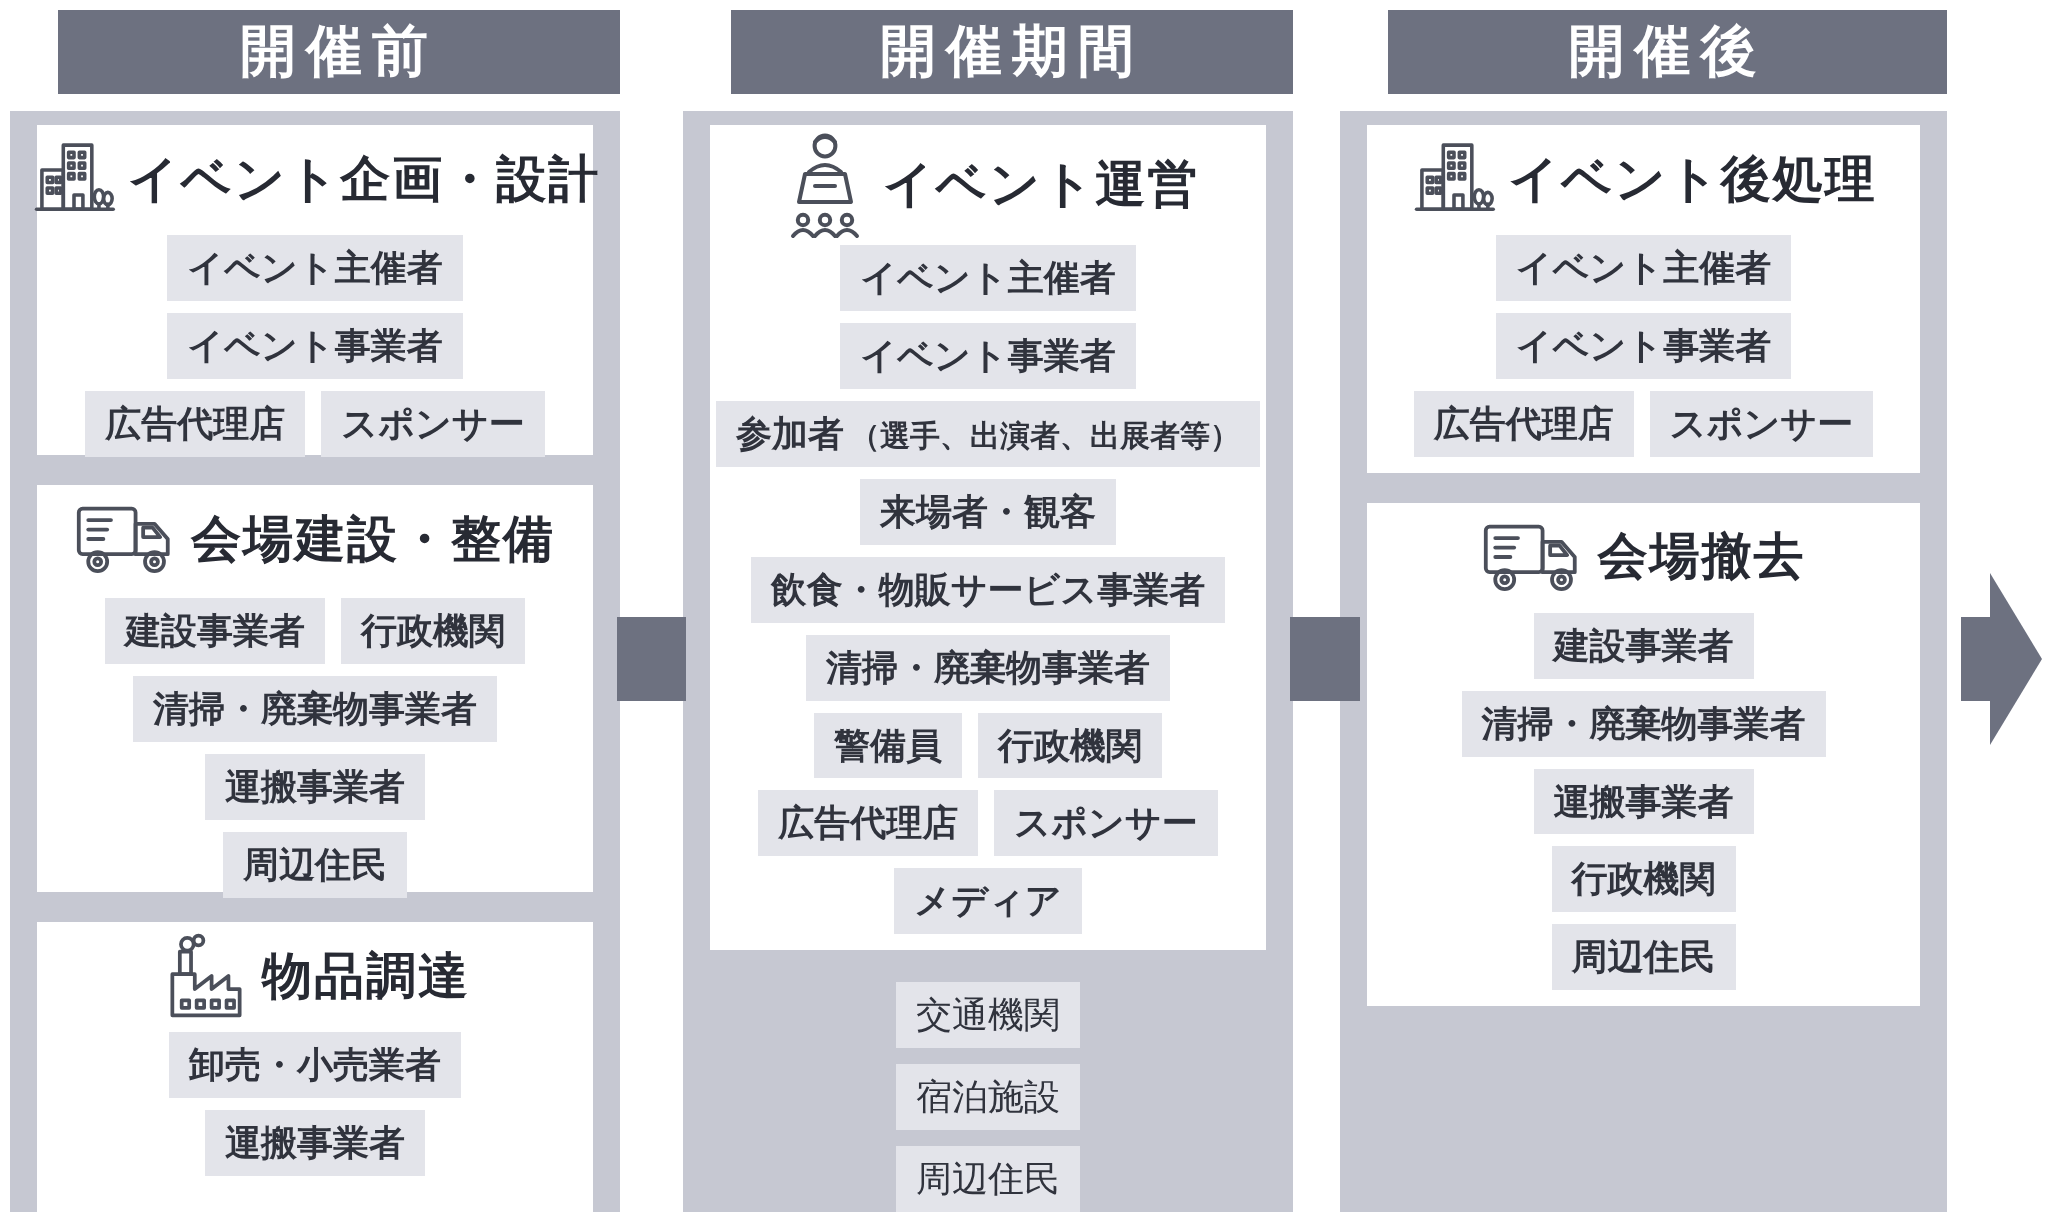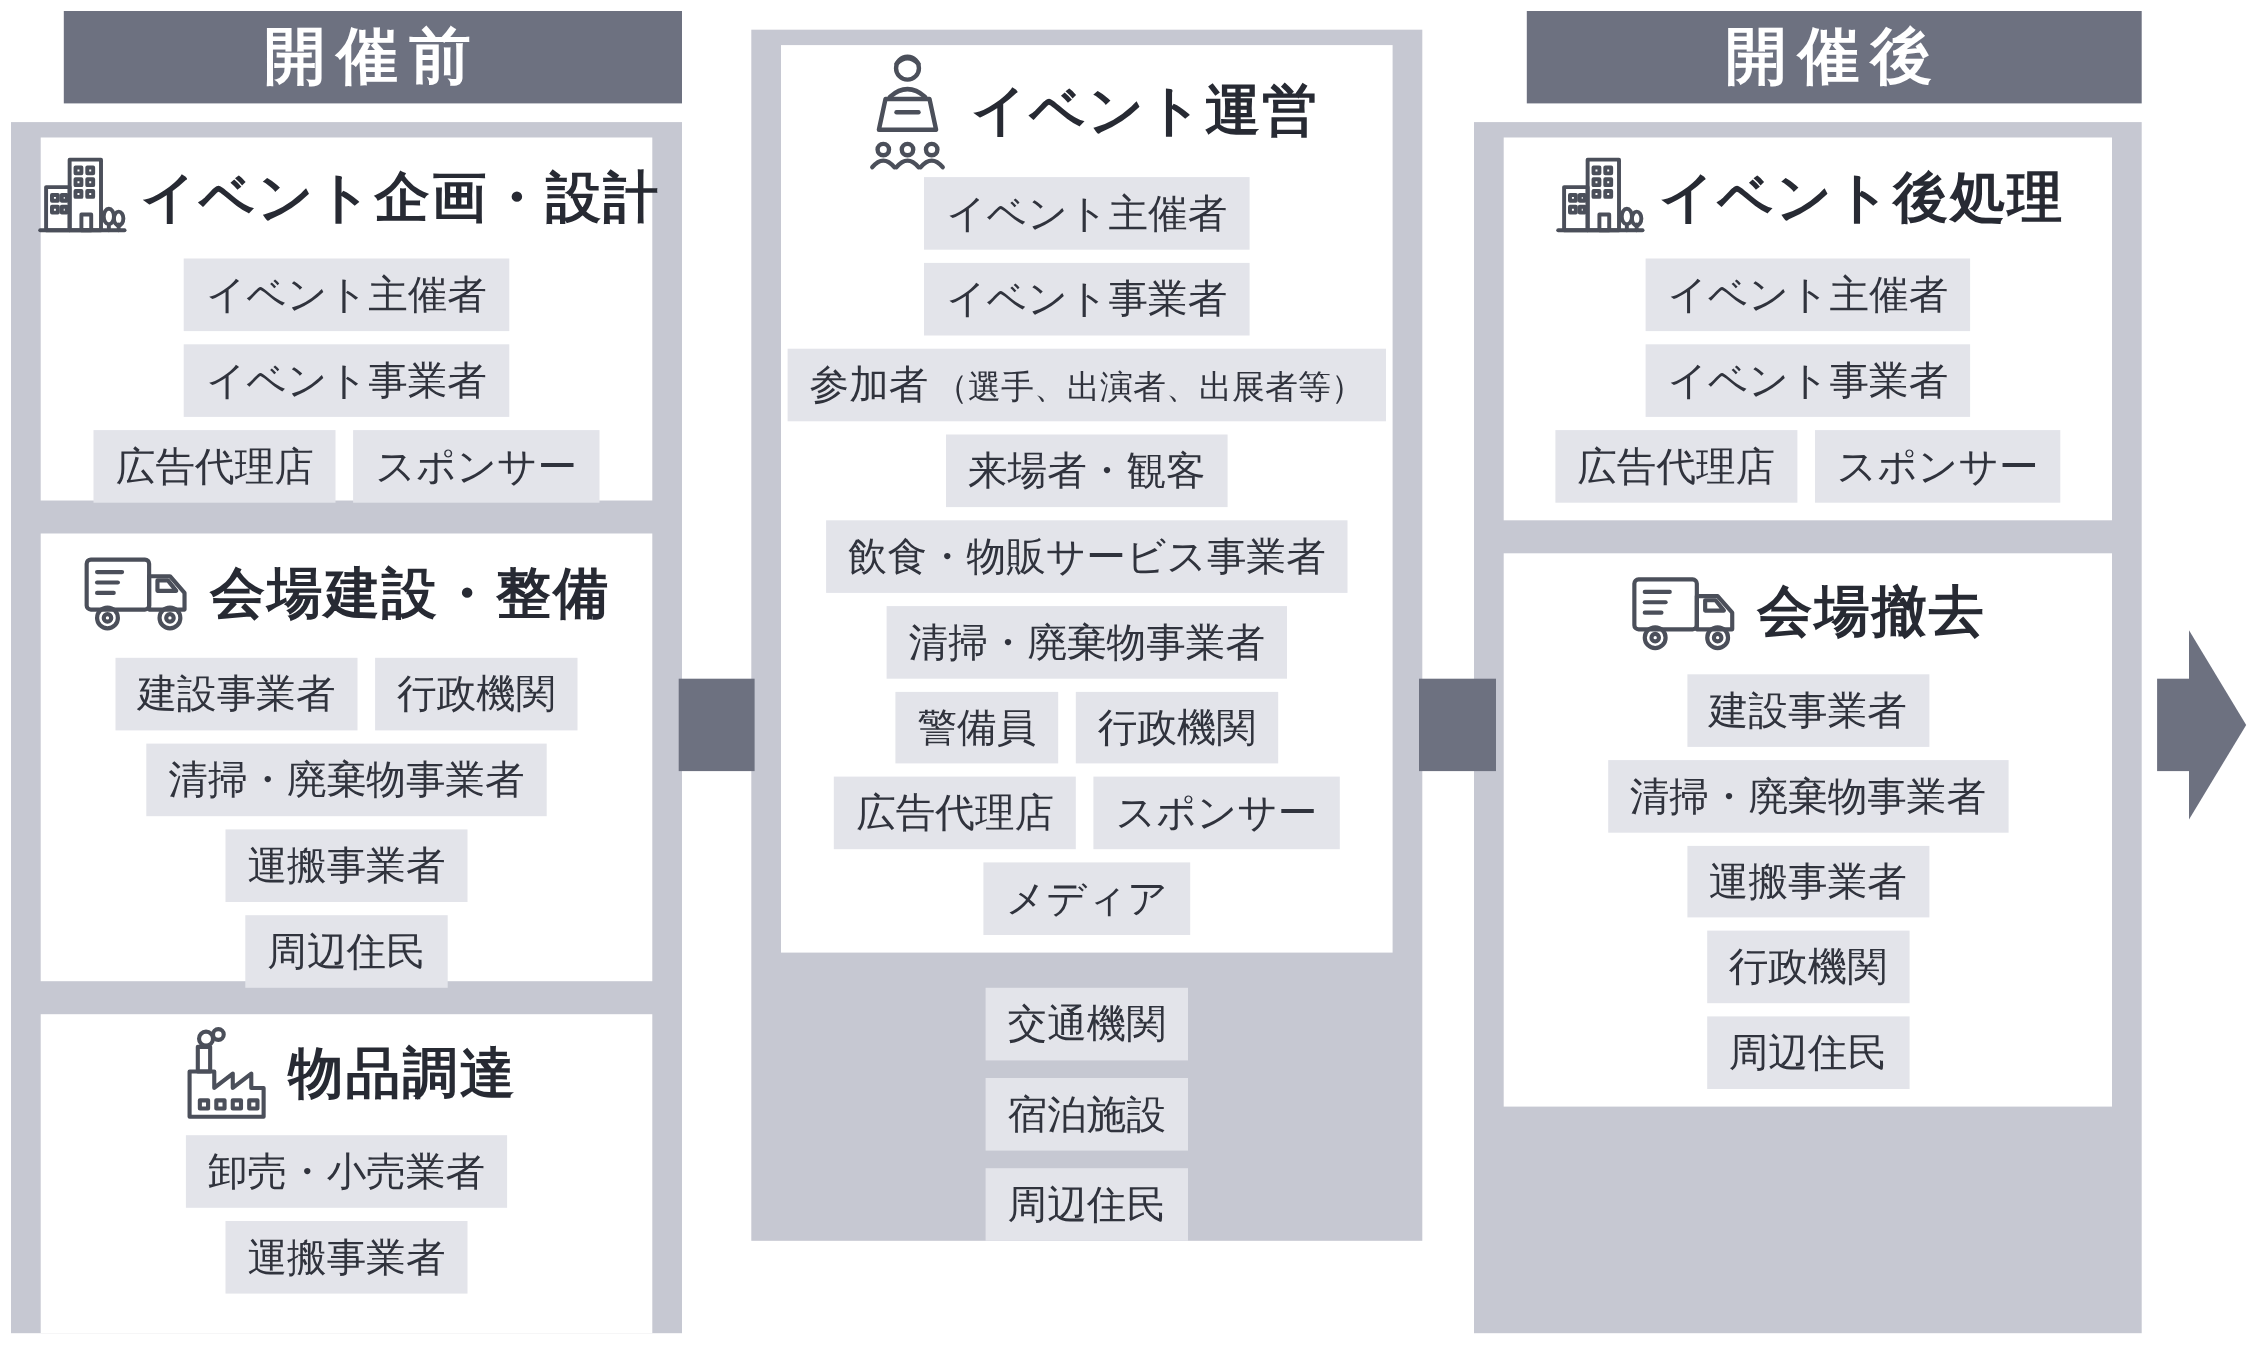--- a/index.html
+++ b/index.html
@@ -32,21 +32,21 @@
     display:flex;flex-direction:column;align-items:center;gap:12px;
   }
   .card.first{margin-top:14px;}
   .h315{min-height:315px;} .h400{min-height:400px;gap:15px;} .h290{min-height:290px;}
   .h795{min-height:795px;} .h484{min-height:484px;}
 
   .card-head{display:flex;align-items:center;justify-content:center;gap:10px;min-height:88px;}
   .card-title{font-size:50px;font-weight:bold;color:var(--titletext);margin:0;letter-spacing:2px;white-space:nowrap;}
 
   .chips{display:flex;flex-direction:column;gap:12px;align-items:center;width:100%;}
-  .chip-row{display:flex;gap:16px;justify-content:center;}
+  .chip-row{display:flex;gap:16px;justify-content:center;font-weight:bold;}
   .chip{
     background:var(--chipbg);color:var(--chiptext);font-size:36px;line-height:1.22;
     padding:11px 20px;white-space:nowrap;display:flex;align-items:baseline;gap:6px;
   }
   .chip-sub{font-size:30px;}
 
   .footer-chips{display:flex;flex-direction:column;align-items:center;gap:16px;margin-top:32px;}
 
   .icon{stroke:var(--iconstroke);fill:none;stroke-width:2;stroke-linecap:round;stroke-linejoin:round;flex:0 0 auto;}
   .icon-building{width:88px;height:82px;}
@@ -190,20 +190,23 @@
             </div>
             <div class="chip-row">
               <div class="chip">運搬事業者</div>
             </div>
           </div>
       </article>
     </div>
   </section>
 
   <section class="column" id="col-during">
+    <header class="phase-header">
+      <h1 class="phase-title">開催期間</h1>
+    </header>
     <div class="phase-body">
       <article class="card first h795">
         <div class="card-head">
           <svg class="icon icon-presenter">
               <use href="#sym-presenter"></use>
             </svg>
           <h2 class="card-title">イベント運営</h2>
         </div>
         <div class="chips">
             <div class="chip-row">

